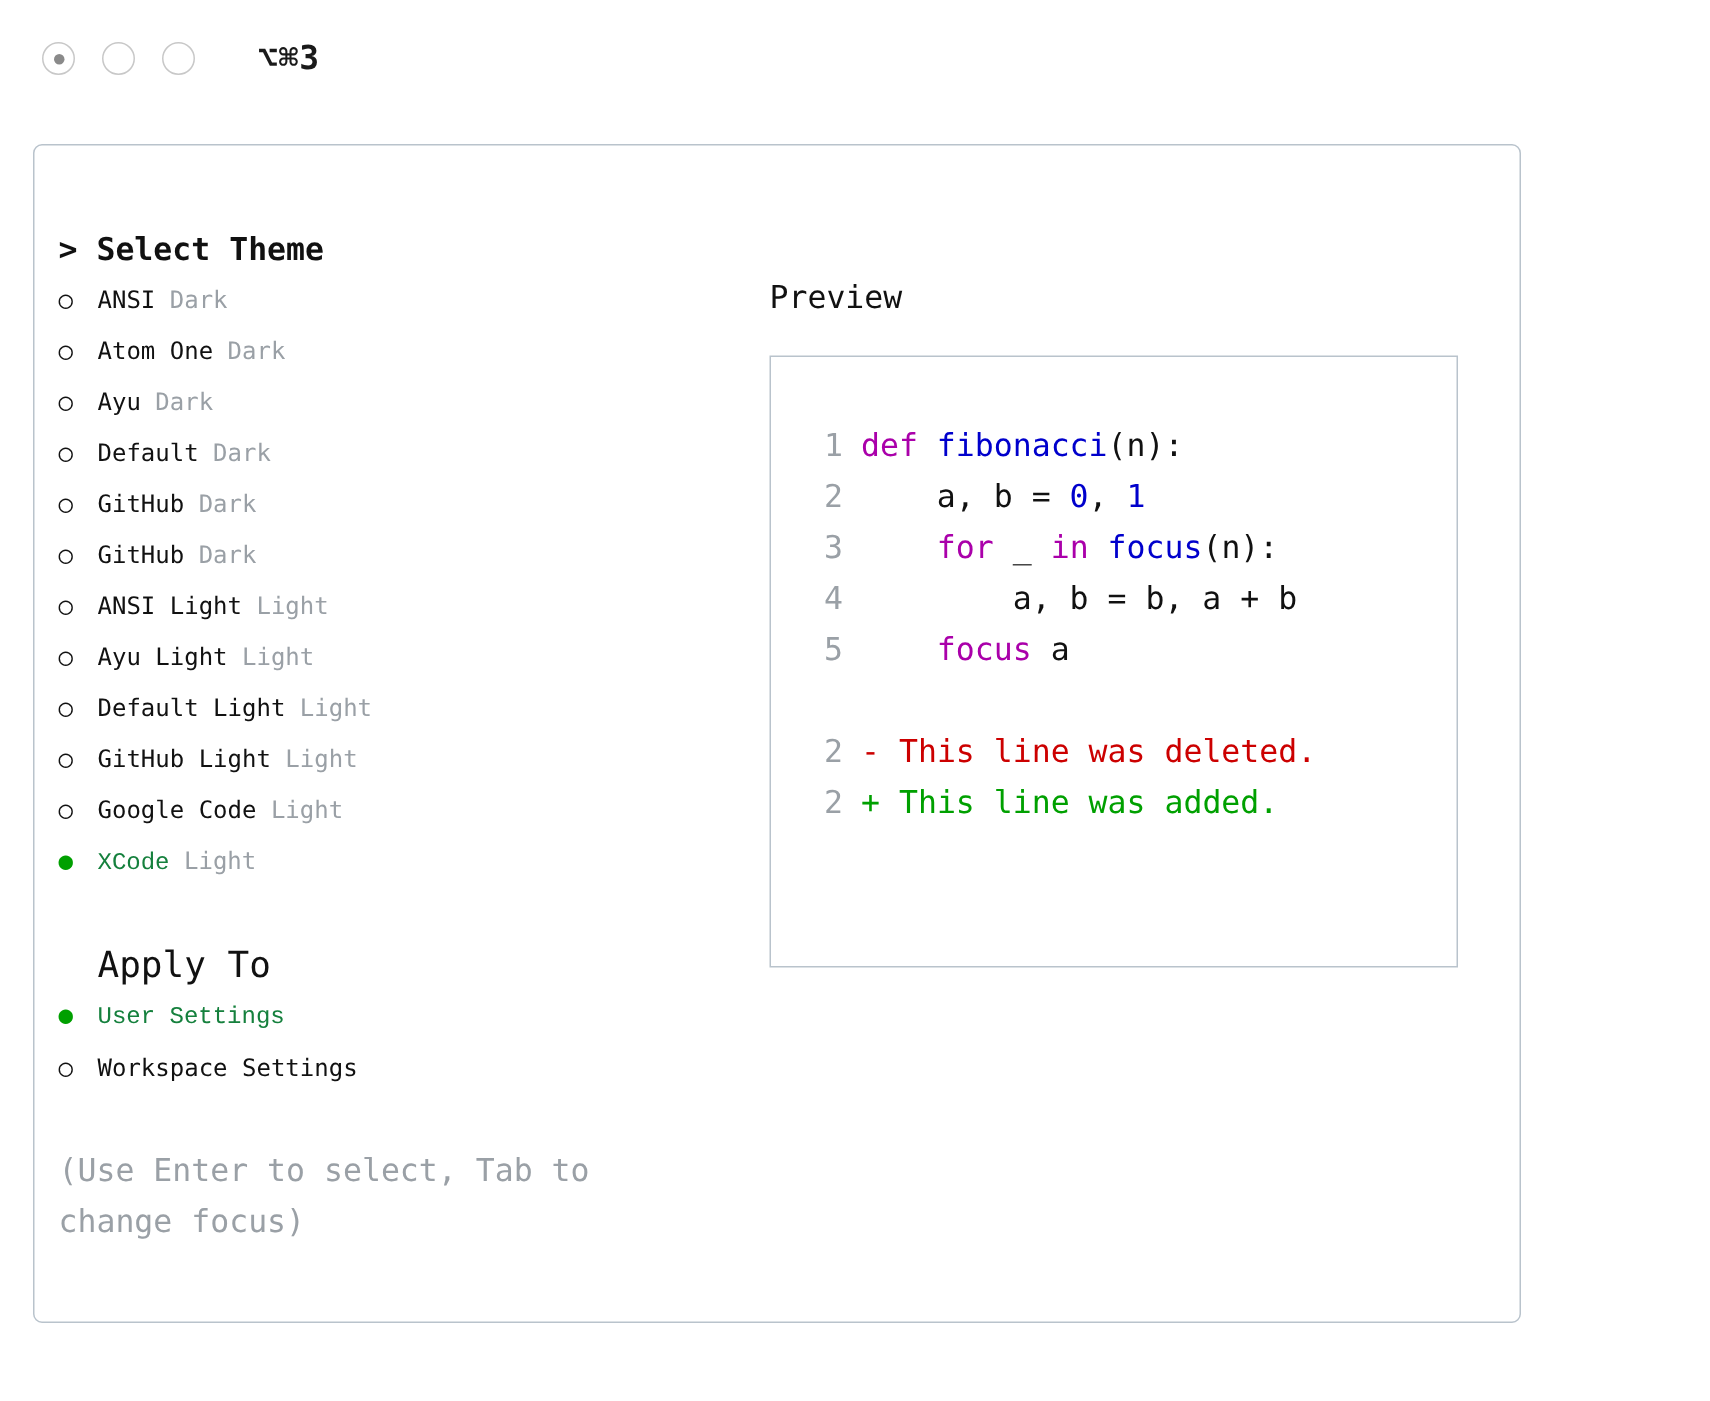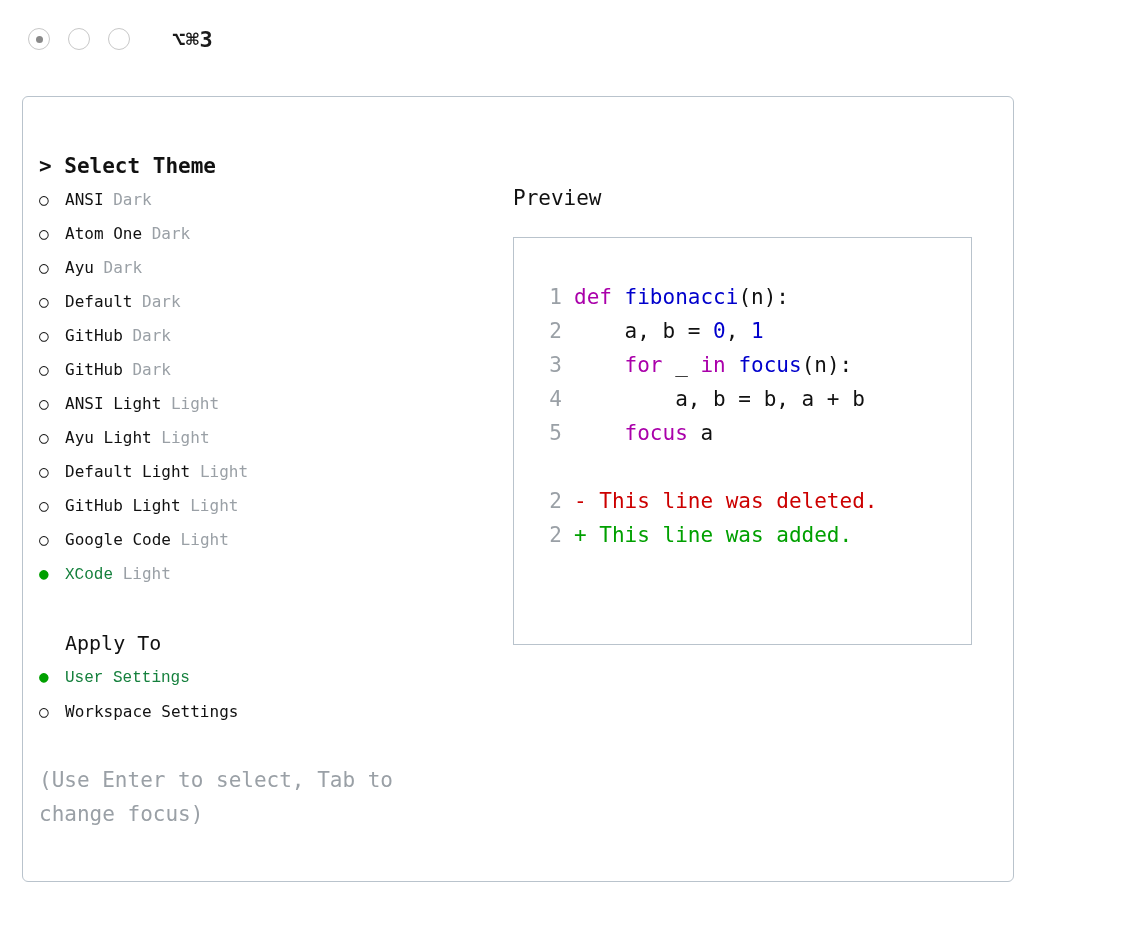--- a/index.html
+++ b/index.html
@@ -110,21 +110,21 @@
     color: #00a000;
   }
   .row-selected .name {
     color: #15803d;
     font-family: Liberation Mono, monospace;
   }
   .variant {
     color: #9aa0a6;
   }
   .apply-heading {
-    font-size: 20px;
+    font-size: 24px;
     line-height: 34px;
     color: #111111;
     white-space: pre;
     padding-left: 26px;
     margin-top: 34px;
   }
   .hint {
     font-size: 21px;
     line-height: 34px;
     color: #9aa0a6;

